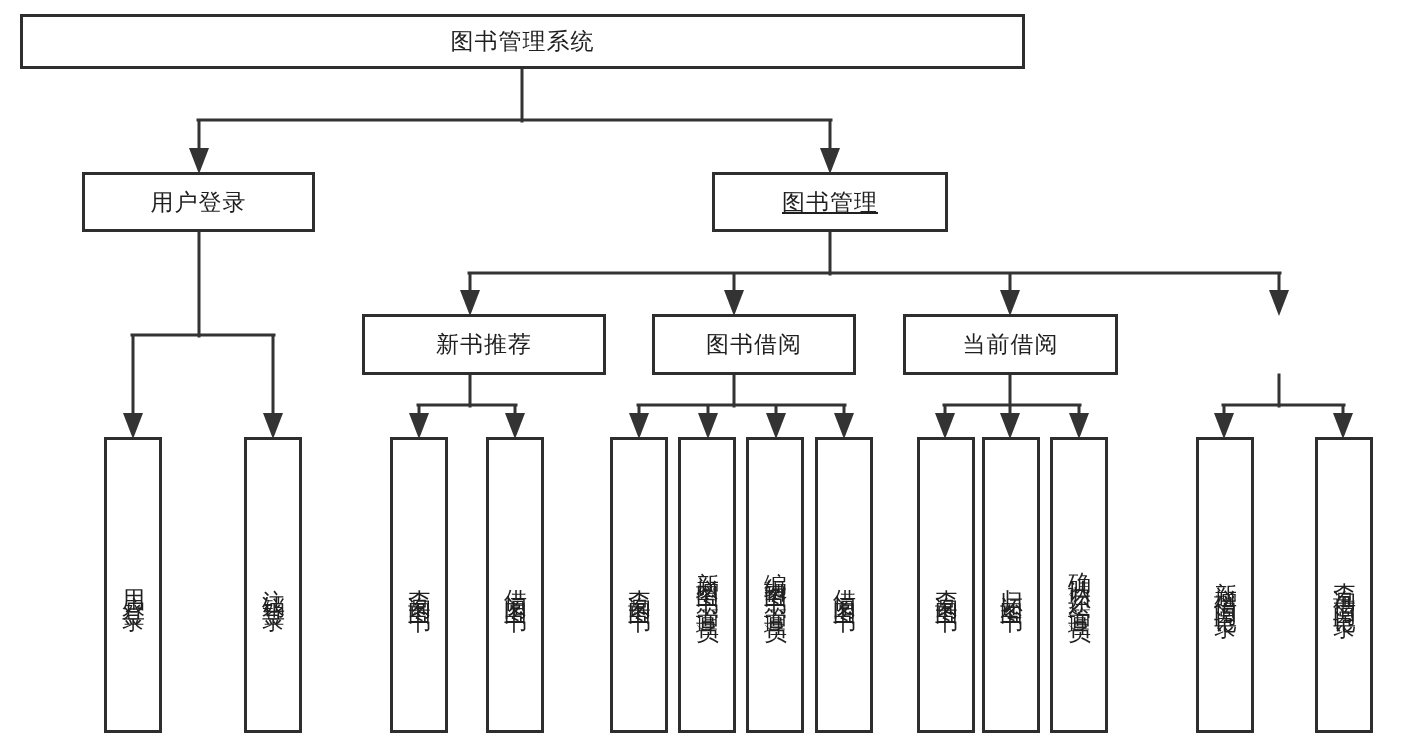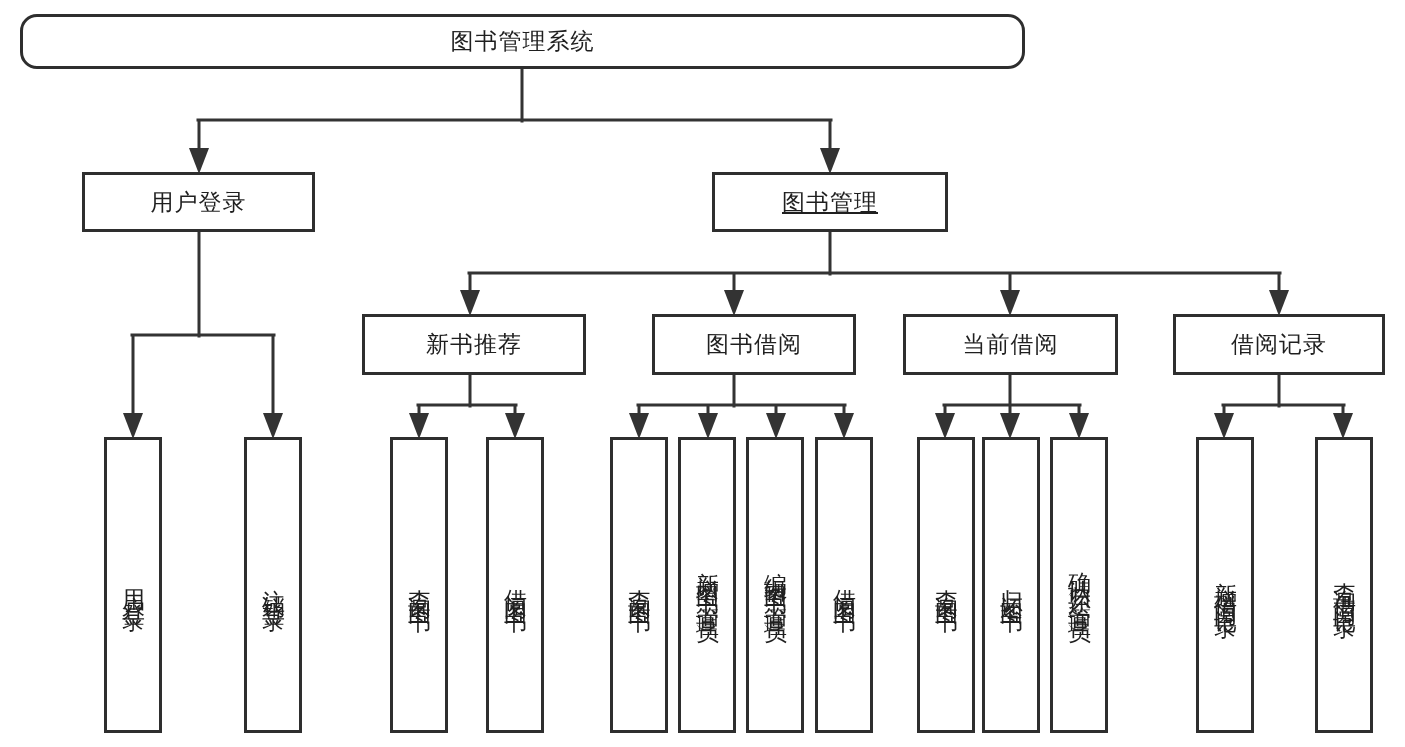--- a/index.html
+++ b/index.html
@@ -117,29 +117,28 @@
       <polygon points="766,413 786,413 776,439"></polygon>
       <polygon points="834,413 854,413 844,439"></polygon>
       <polygon points="935,413 955,413 945,439"></polygon>
       <polygon points="1000,413 1020,413 1010,439"></polygon>
       <polygon points="1069,413 1089,413 1079,439"></polygon>
       <polygon points="1214,413 1234,413 1224,439"></polygon>
       <polygon points="1333,413 1353,413 1343,439"></polygon>
     </g>
   </svg>
 
-  <div class="node h" style="left:20px; top:14px; width:1005px; height:55px;border-radius:17px;">图书管理系统</div>
+  <div class="node h" style="left:20px; top:14px; width:1005px; height:55px;">图书管理系统</div>
 
   <div class="node h" style="left:82px; top:172px; width:233px; height:60px;">用户登录</div>
   <div class="node h" style="left:712px; top:172px; width:236px; height:60px;text-decoration:underline;">图书管理</div>
 
-  <div class="node h" style="left:362px; top:314px; width:224px; height:61px;">新书推荐</div>
+  <div class="node h" style="left:362px; top:314px; width:244px; height:61px;">新书推荐</div>
   <div class="node h" style="left:652px; top:314px; width:204px; height:61px;">图书借阅</div>
   <div class="node h" style="left:903px; top:314px; width:215px; height:61px;">当前借阅</div>
-  <div class="node h" style="left:1173px; top:314px; width:212px; height:61px;">借阅记录</div>
 
   <div class="node v" style="left:104px;">用户登录</div>
   <div class="node v" style="left:244px;">注销登录</div>
 
   <div class="node v" style="left:390px;">查询图书</div>
   <div class="node v" style="left:486px;">借阅图书</div>
 
   <div class="node v" style="left:610px;">查询图书</div>
   <div class="node v" style="left:678px;">新增图书（管理员）</div>
   <div class="node v" style="left:746px;">编辑图书（管理员）</div>

